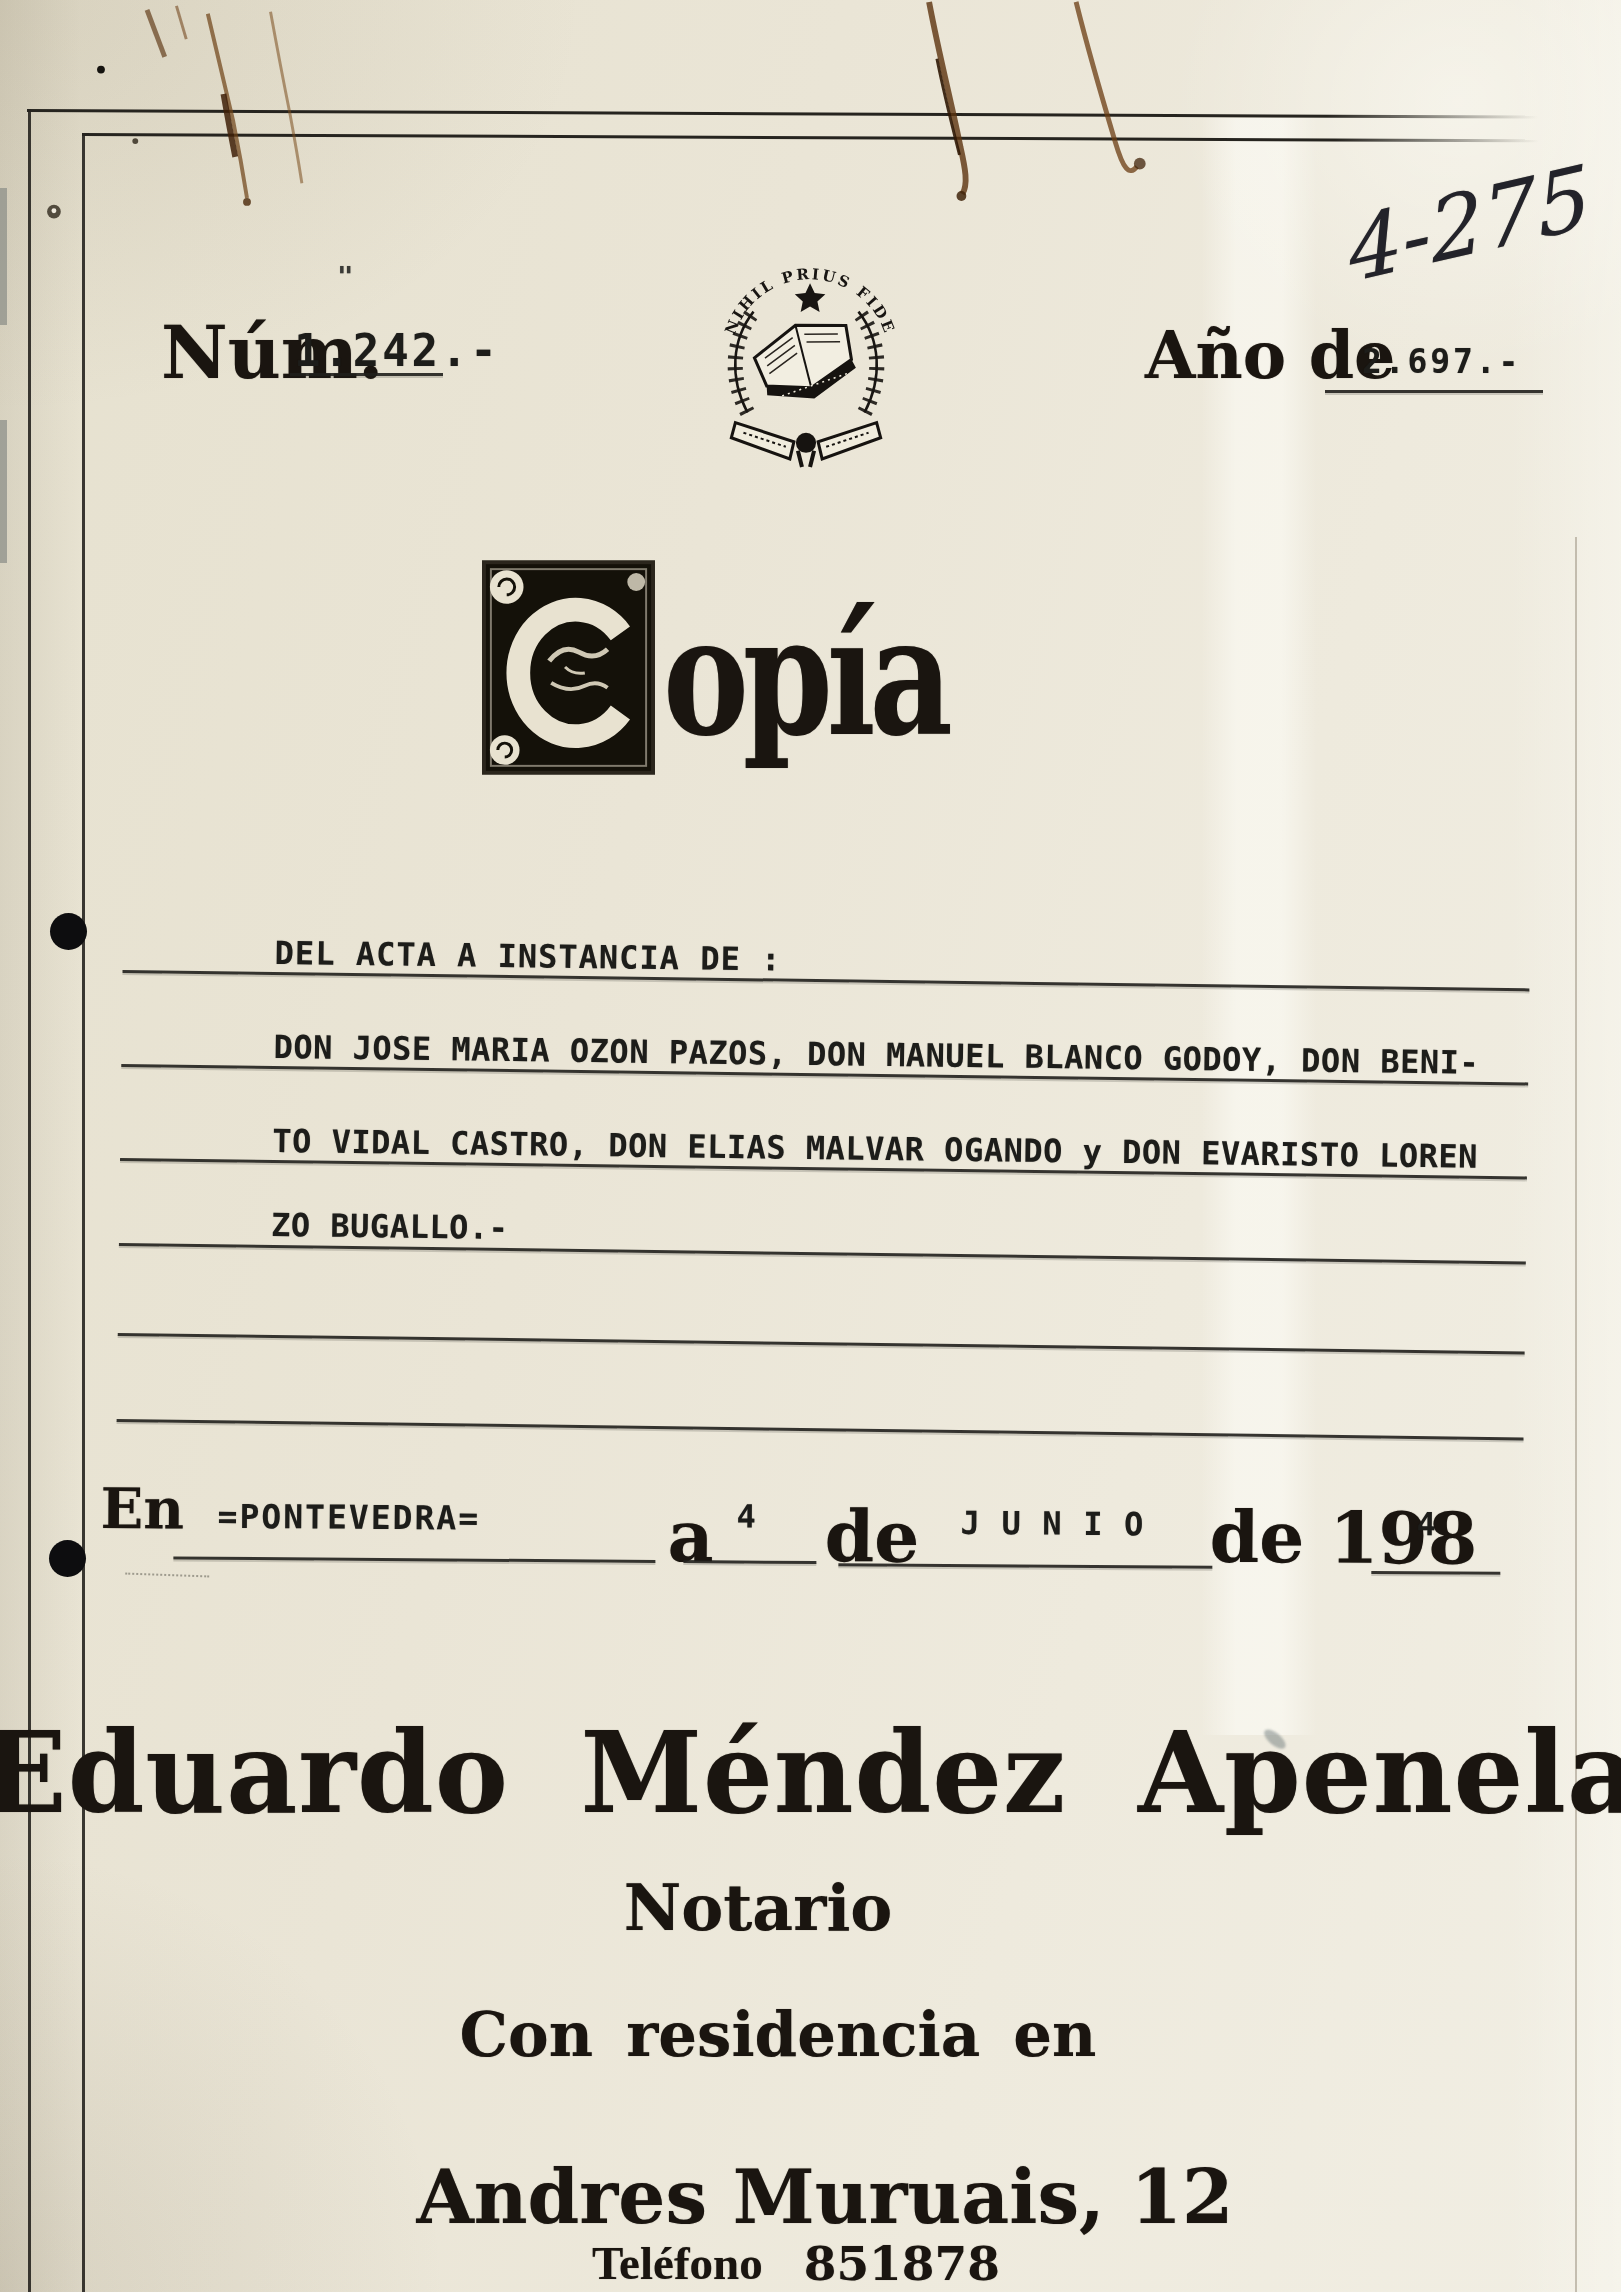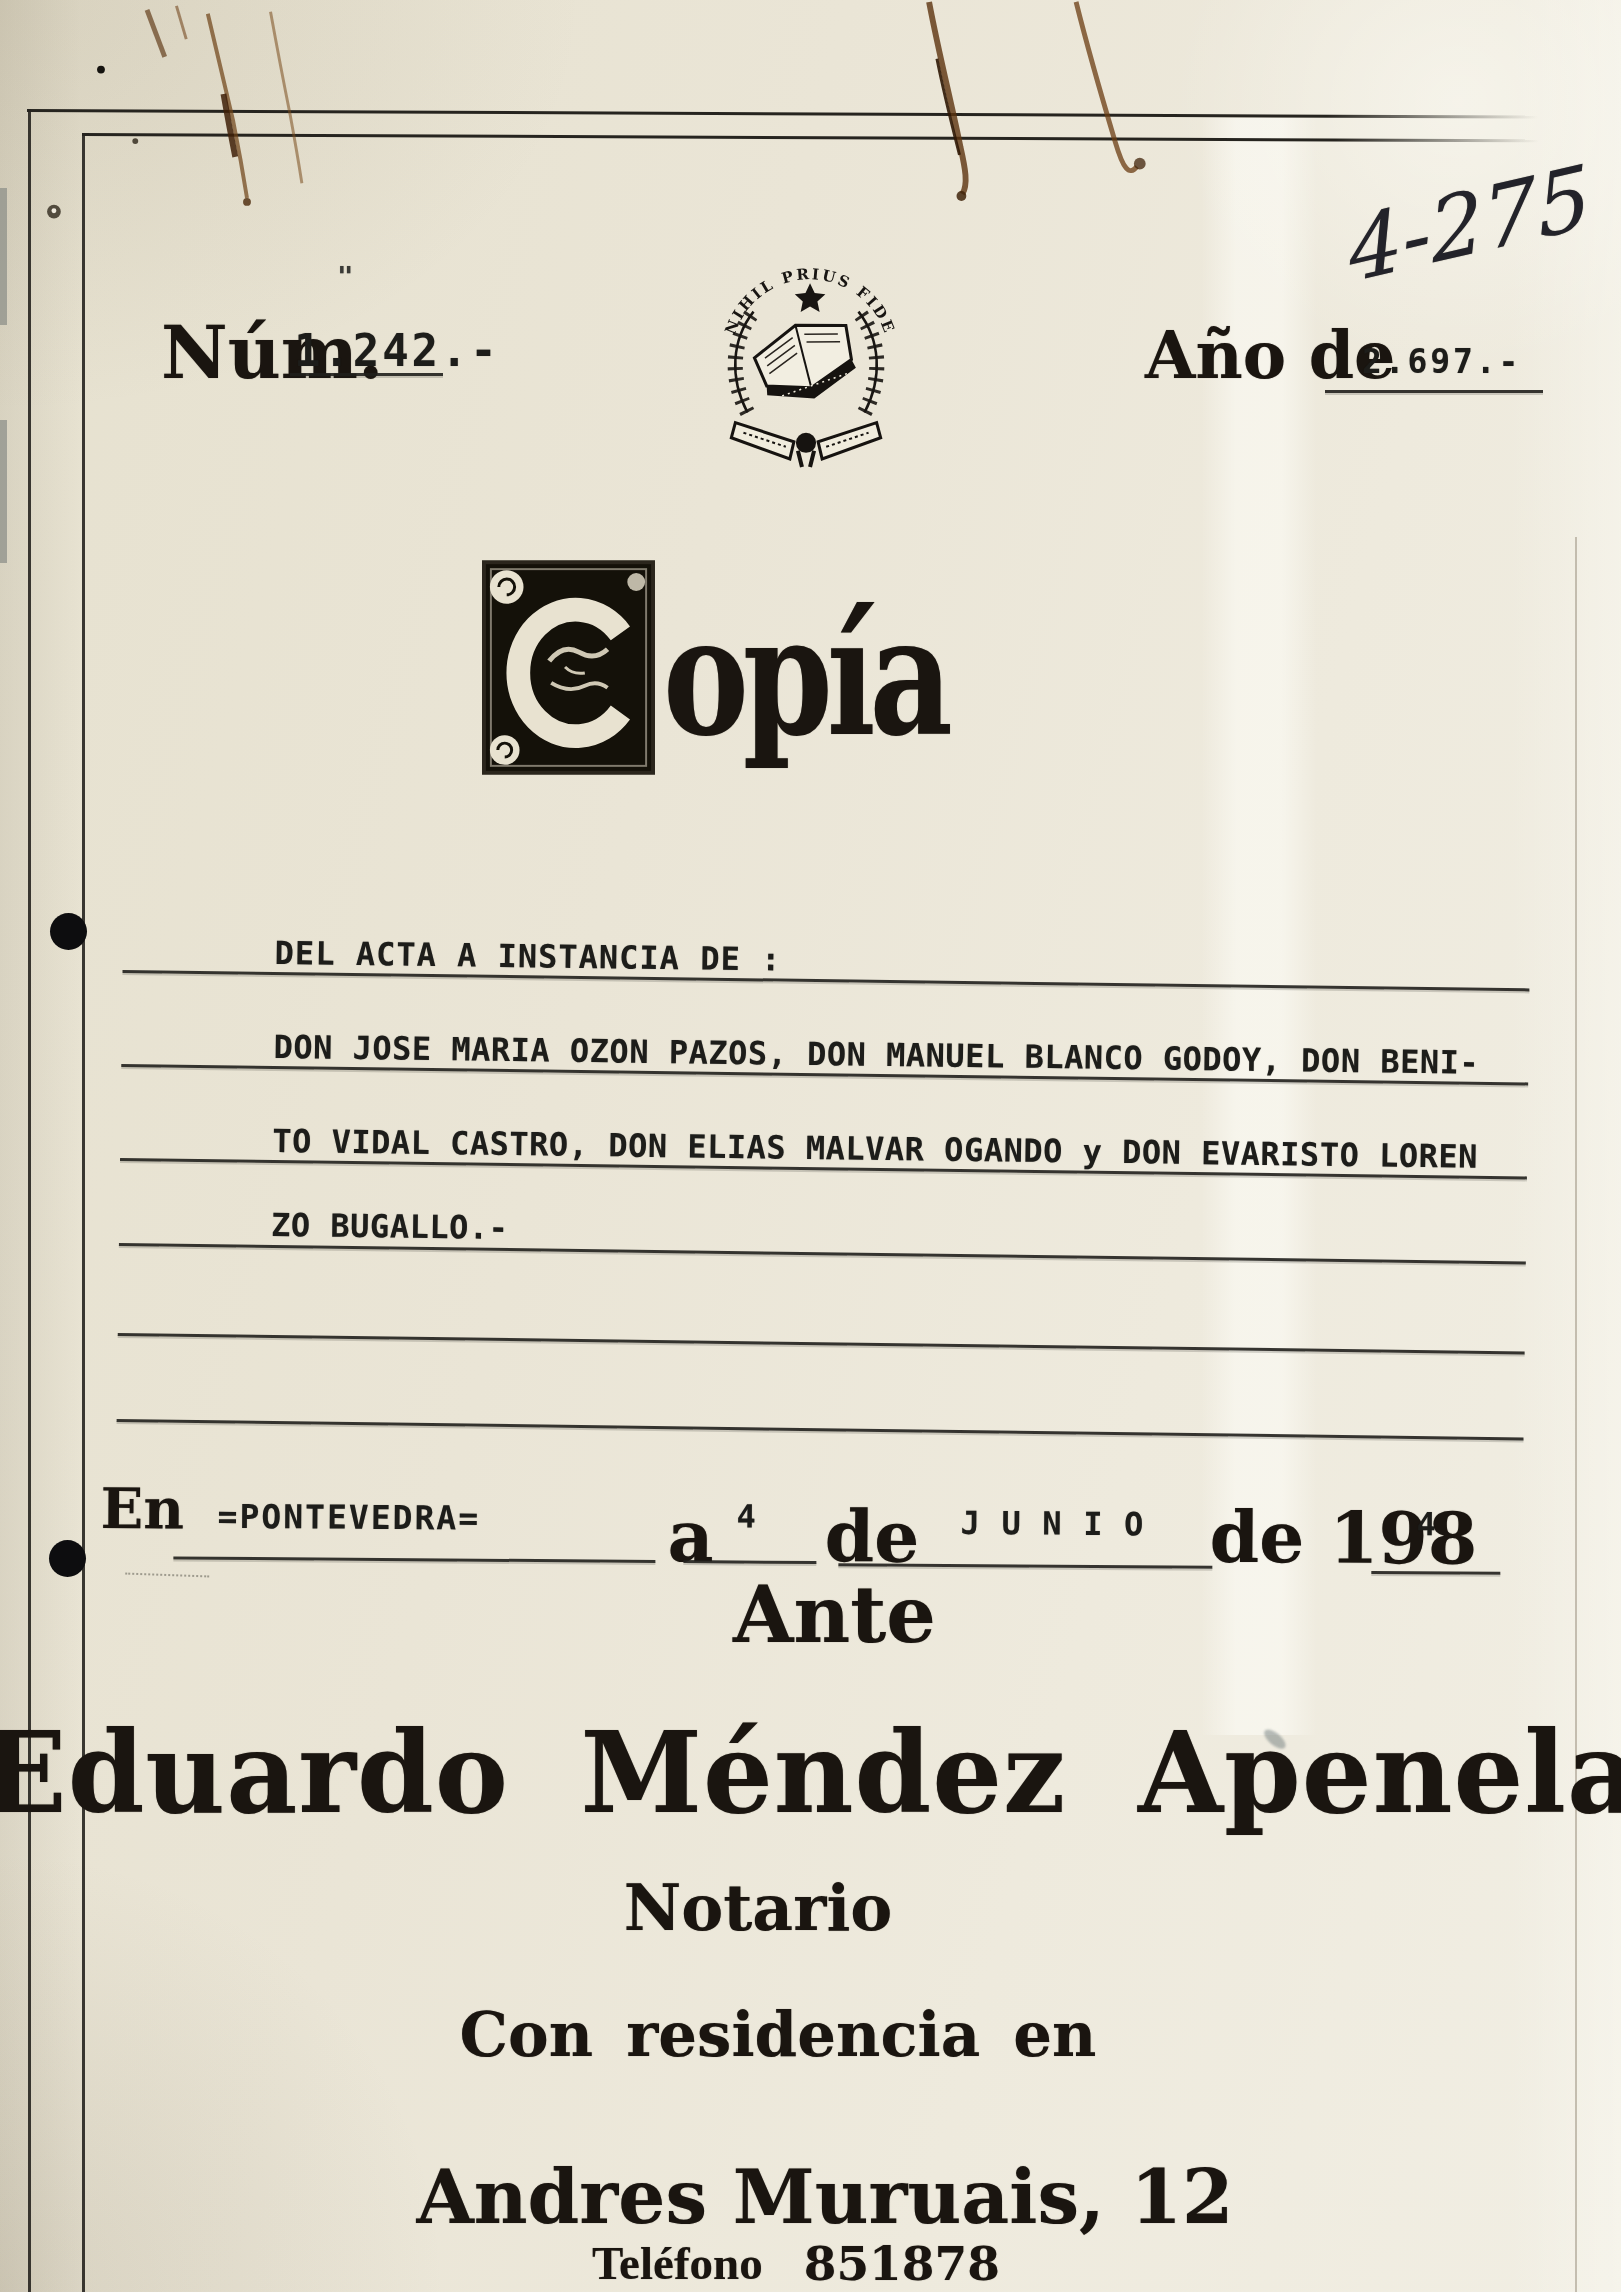--- a/index.html
+++ b/index.html
@@ -151,21 +151,20 @@
     <div class="rule" style="left:741px;top:88px;width:374px;"></div>
     <div class="abs typed" style="left:863px;top:31px;font-size:32px;letter-spacing:21.6px;">JUNIO</div>
     <div class="abs bl" style="left:1112px;top:23.5px;font-size:71px;">de 198</div>
     <div class="abs typed" style="left:1319px;top:29px;font-size:32px;">4</div>
     <div class="rule" style="left:1274px;top:92px;width:129px;"></div>
   </div>
 
   <div class="smudge" style="left:125px;top:1574px;width:84px;height:11.8px;"></div>
   <div class="abs" style="left:1262px;top:1733px;width:25.5px;height:11.8px;background:rgba(100,112,116,.45);border-radius:50%;filter:blur(1px);transform:rotate(40deg);"></div>
 
-  <div class="abs bl" style="left:733px;top:1576px;font-size:78px;">Ante</div>
 
   <div class="abs bl" style="left:811px;top:1717px;font-size:112px;word-spacing:33px;letter-spacing:1px;transform:translateX(-50%) scaleX(.98);transform-origin:center top;">Eduardo Méndez Apenela</div>
 
   <div class="abs bl" style="left:758px;top:1877px;font-size:63px;transform:translateX(-50%);">Notario</div>
 
   <div class="abs bl" style="left:778px;top:2004px;font-size:61px;word-spacing:11.8px;transform:translateX(-50%);">Con residencia en</div>
   <div class="abs bl" style="left:825px;top:2160px;font-size:74px;transform:translateX(-50%);">Andres Muruais, 12</div>
 
   <div class="abs" style="left:796px;top:2240px;transform:translateX(-50%);display:flex;gap:41px;">
     <span class="bl" style="font-size:47px;font-family:Liberation Serif, serif;">Teléfono</span>

